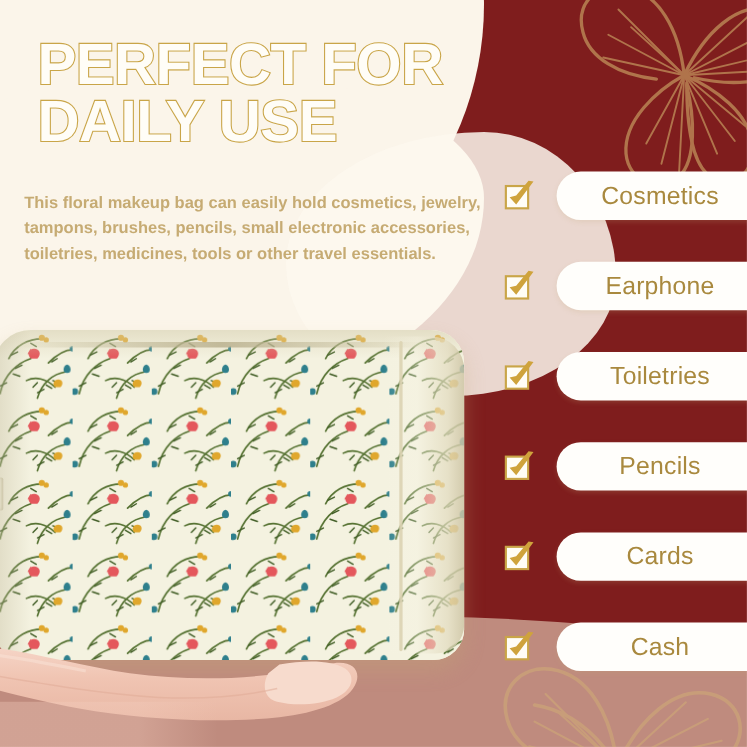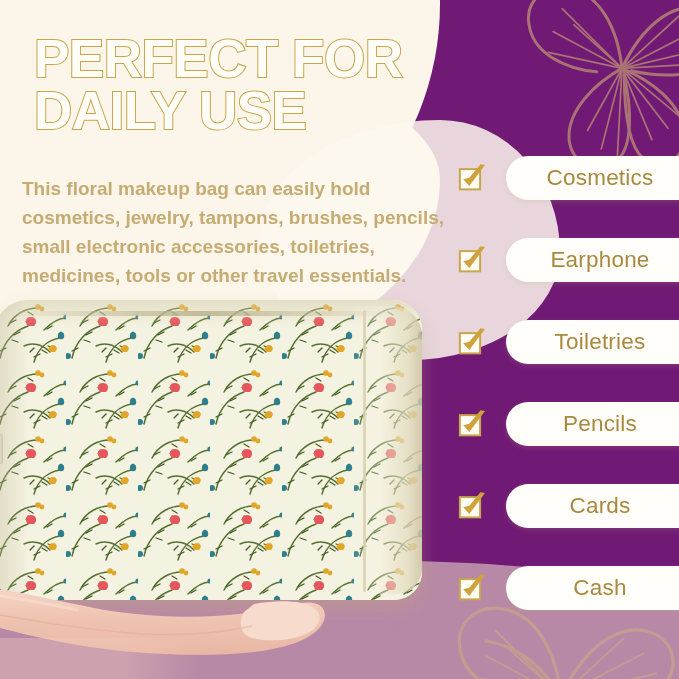--- a/index.html
+++ b/index.html
@@ -10,21 +10,21 @@
     width: 679px;
     height: 679px;
     overflow: hidden;
     font-family: "Liberation Sans", sans-serif;
   }
 
   #poster {
     position: relative;
     width: 679px;
     height: 679px;
-    background: #701a75;
+    background: #7f1d1d;
     overflow: hidden;
   }
 
   
   .blob {
     position: absolute;
     pointer-events: none;
   }
   .blob-tan {
     left: -150px;
@@ -95,21 +95,21 @@
     font-stretch: condensed;
     white-space: pre-line;
   }
 
   
   .body-copy {
     position: absolute;
     left: 22px;
     top: 174px;
     width: 424px;
-    font-size: 19px;
+    font-size: 15px;
     line-height: 1.53;
     font-weight: bold;
     color: #c6ab73;
   }
 
   
   .product {
     position: absolute;
     left: -6px;
     top: 300px;

